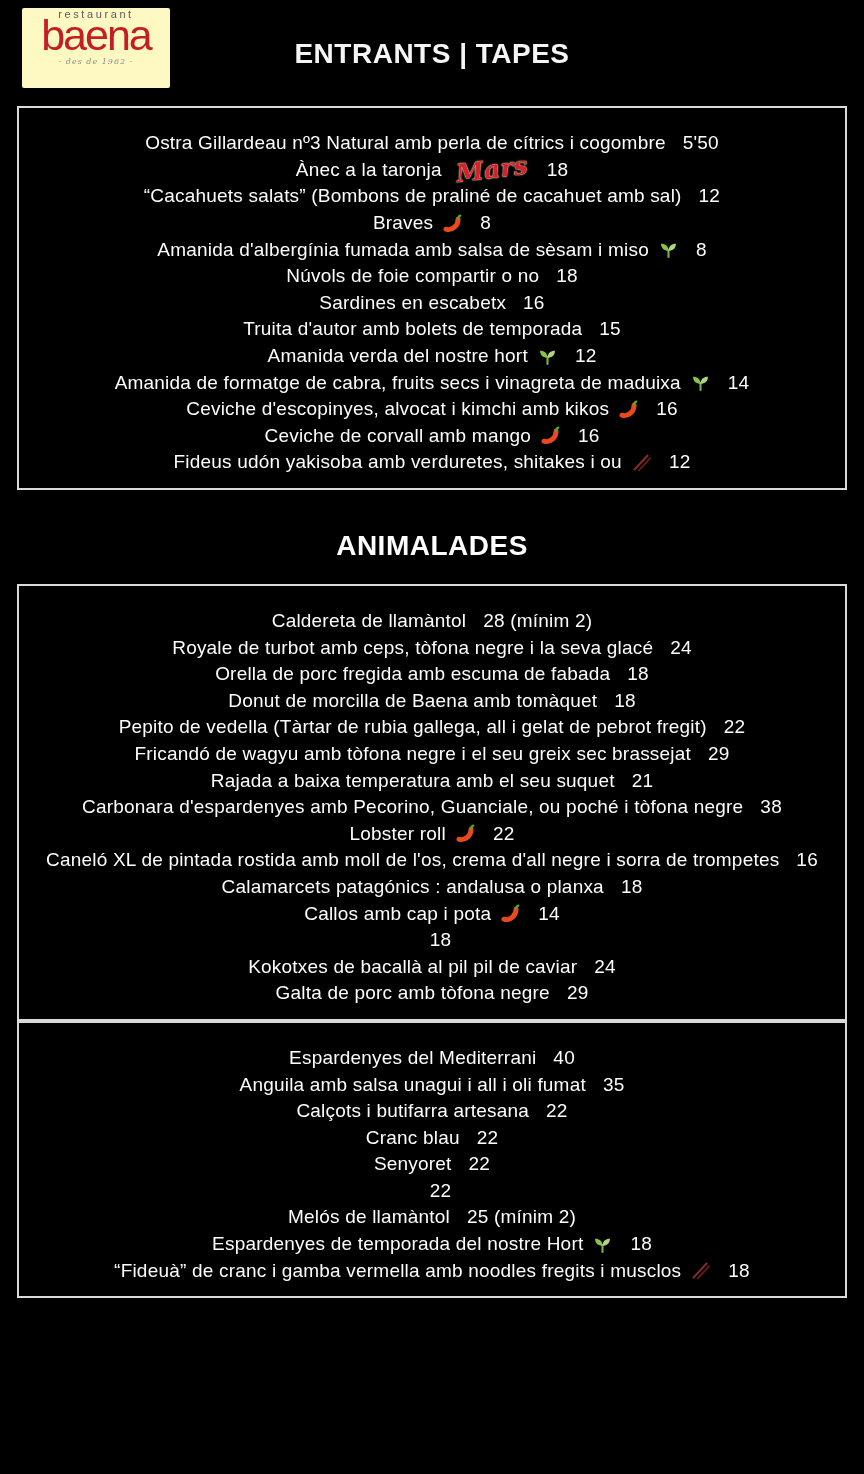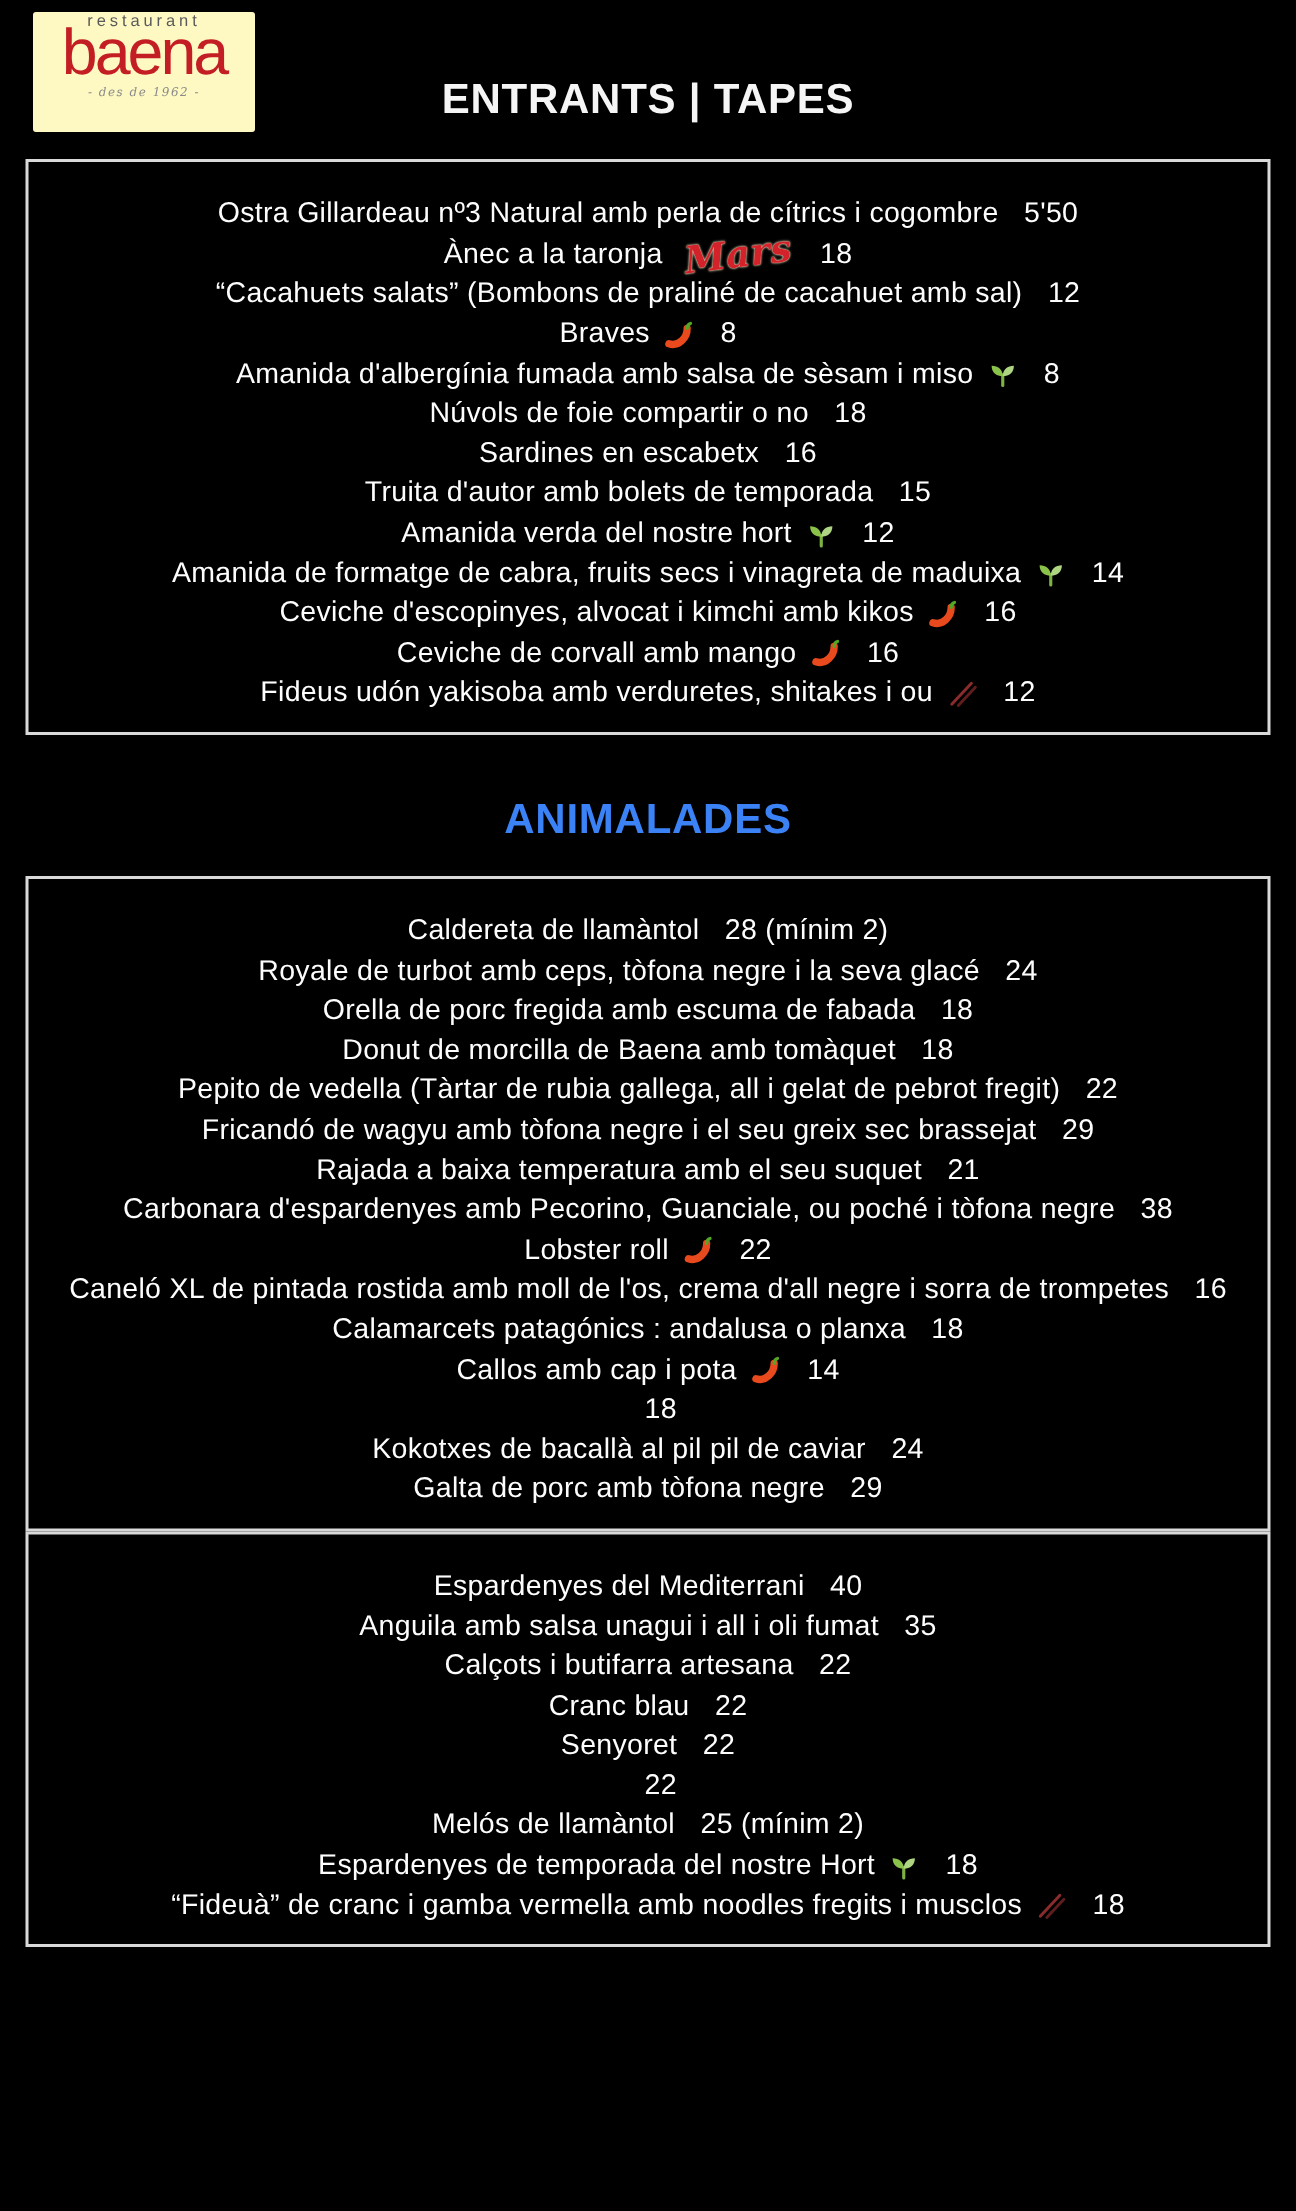--- a/index.html
+++ b/index.html
@@ -12,27 +12,27 @@
   .header { position:relative; height:106px; }
   .logo {
     position:absolute; left:22px; top:8px; width:148px; height:80px;
     background:#fef9c3; border-radius:2px;
     display:flex; flex-direction:column; align-items:center; 
   }
   .logo-top  { font-size:11px; letter-spacing:2.6px; color:#5a5a5a; margin-bottom:-5px; }
   .logo-name { font-size:43px; line-height:0.95; color:#c41e25; letter-spacing:-2px; font-weight:400; }
   .logo-bottom { font-size:8px; color:#8a8a8a; font-style:italic; letter-spacing:1px; margin-top:1px; font-family:"DejaVu Serif", serif; }
   .header-title {
-    position:absolute; left:0; right:0; top:50px;
+    position:absolute; left:0; right:0; top:38px;
     text-align:center; font-size:28px; font-weight:700; letter-spacing:.5px; color:#f5f5f5;
   }
   
   .section-title {
     text-align:center; font-size:28px; font-weight:700; letter-spacing:.5px;
-    color:#3b82f6; margin:40px 0 22px;
+    color:#ffffff; margin:40px 0 22px;
   }
   .box {
     margin:0 17px; border:2px solid #d9d9d9; padding:22px 18px 12px;
     box-sizing:border-box;
   }
   .item {
     display:flex; align-items:center; justify-content:center;
     height:26.6px; font-size:19px; letter-spacing:.2px; white-space:nowrap; color:#fdfdfd;
   }
   .item-price { margin-left:17px; }

